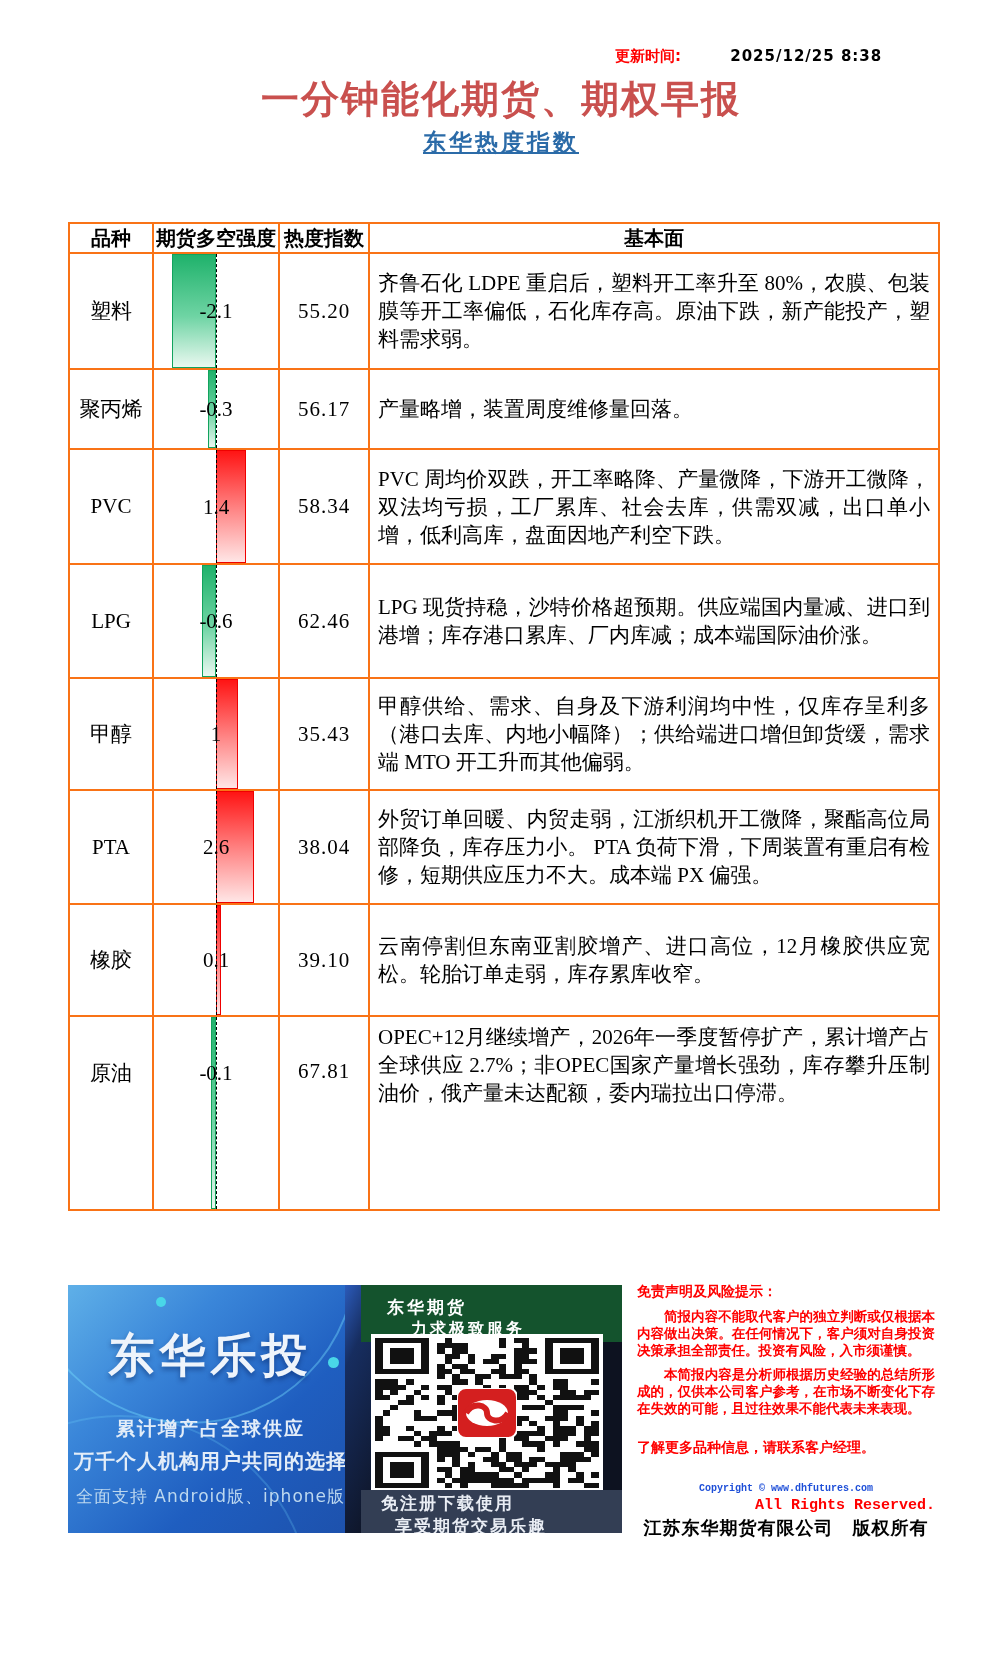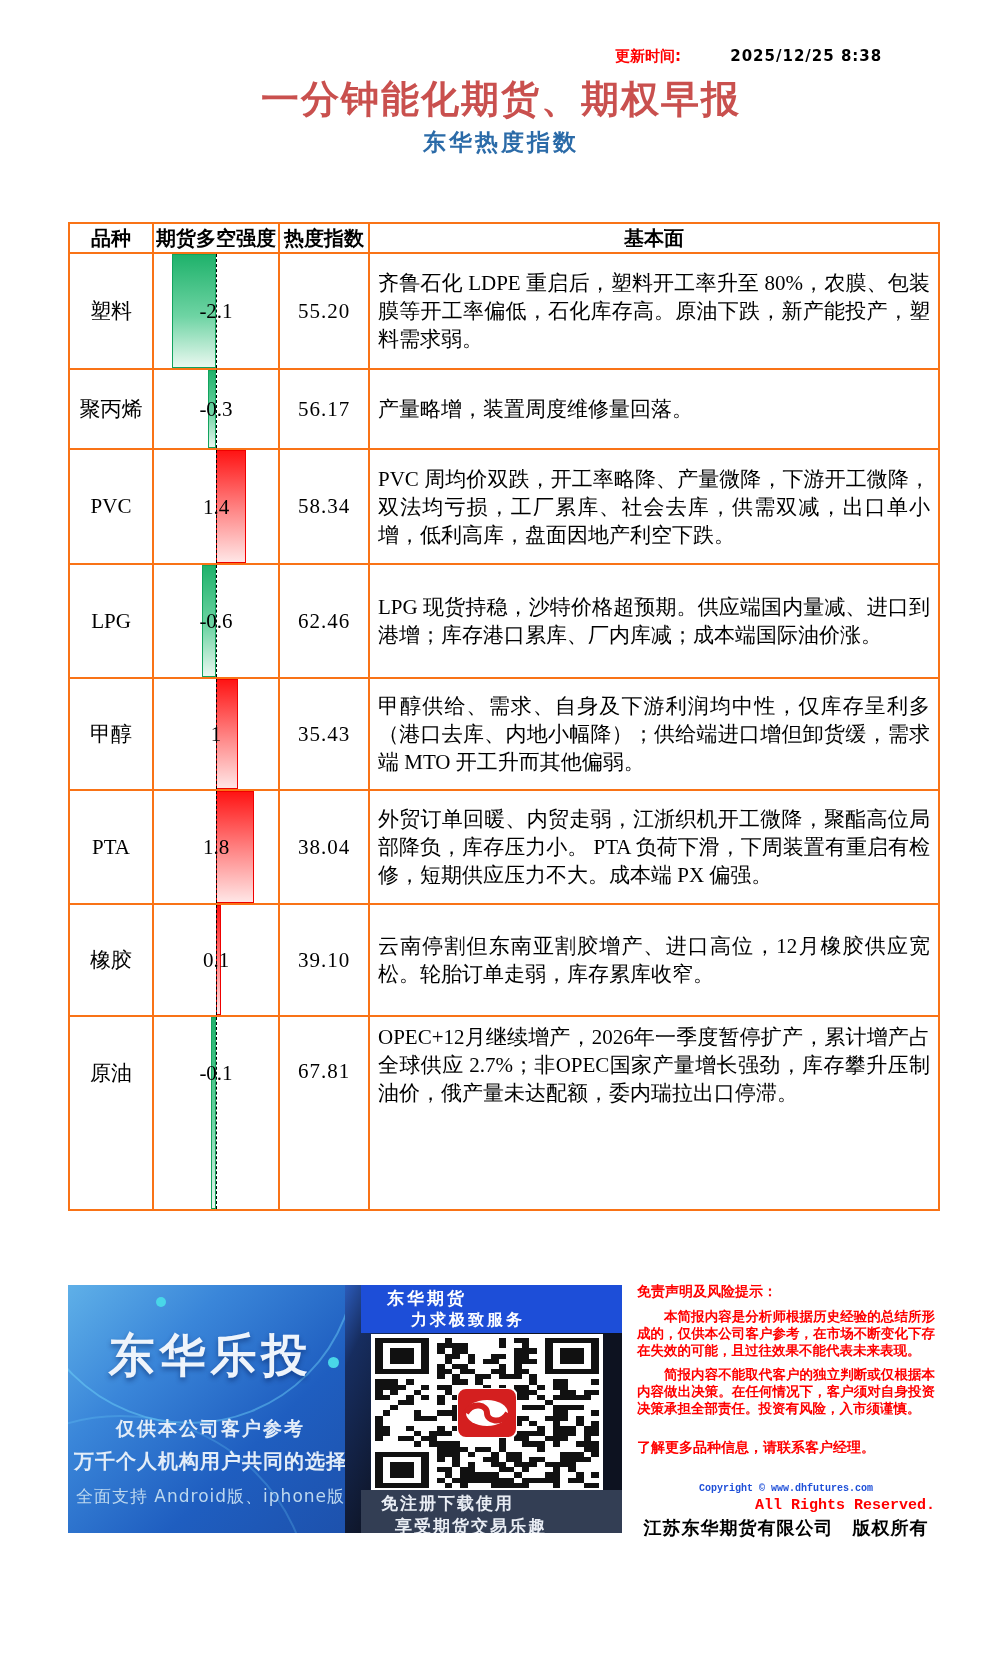--- a/index.html
+++ b/index.html
@@ -9,21 +9,21 @@
   }
 
   
   .update-row { position:absolute; top:47px; left:615px;
     font-family:"DejaVu Sans","Liberation Sans",sans-serif; font-weight:bold; font-size:15px; white-space:nowrap; }
   .update-label { color:#ff0000; }
   .update-value { color:#000; margin-left:44px; letter-spacing:1px; }
   .title { position:absolute; top:74px; left:0; width:100%; text-align:center;
     font-size:38px; font-weight:bold; letter-spacing:2px; color:#c9504e; }
   .subtitle { position:absolute; top:127px; left:0; width:100%; text-align:center;
-    font-size:23px; font-weight:bold; letter-spacing:3px; color:#2b6ba8; }
+    font-size:23px; font-weight:bold; letter-spacing:3px; color:#2b6ba8;text-decoration:underline; }
   .notice { position:absolute; top:157px; left:68px; width:884px; color:#ff0000;
     font-family:"DejaVu Sans","Liberation Sans",sans-serif; font-weight:bold;
     font-size:15px; line-height:29px; }
 
   
   table.heat { position:absolute; left:68px; top:222px; width:870px;
     border-collapse:collapse; table-layout:fixed; }
   table.heat th, table.heat td { border:2px solid #f97316; }
   table.heat th { height:28px; font-size:20px; font-weight:bold; text-align:center; padding:0; }
   td.c-variety { text-align:center; font-size:21px; vertical-align:middle; }
@@ -63,22 +63,22 @@
   .tag2 { position:absolute; top:163px; left:0; width:100%; text-align:center;
     font-size:20px; font-weight:bold; letter-spacing:1px; color:#e3edf8; }
   .tag3 { position:absolute; top:200px; left:0; width:100%; text-align:center;
     font-size:17px; color:#bdd8ef; letter-spacing:1px; }
 
   
   .qrp { position:absolute; left:345px; top:1285px; width:277px; height:248px; overflow:hidden;
     background:#0d1220; font-family:"DejaVu Sans","Liberation Sans",sans-serif; }
   .qrp::before { content:""; position:absolute; inset:0;
     background:linear-gradient(115deg,rgba(45,95,195,.95) 0%,rgba(28,60,130,.65) 10%,rgba(12,20,40,0) 38%); }
-  .qr-head { position:absolute; top:0; left:16px; right:0; height:46px; background:#1d4ed8;
-    color:#fff; padding-top:2px; }
+  .qr-head { position:absolute; top:0; left:16px; right:0; height:46px; background:#14532d;
+    color:#fff; padding-top:11px; }
   .qr-brand { font-size:17px; font-weight:bold; letter-spacing:3px; padding-left:26px; }
   .qr-slogan { font-size:16px; font-weight:bold; letter-spacing:3px; padding-left:50px; }
   .qr-box { position:absolute; left:26px; top:49px; width:232px; height:158px; background:#fff; padding:4px; box-sizing:border-box; }
   .qr-box svg { display:block; width:100%; height:100%; }
   .qr-logo { position:absolute; left:50%; top:50%; transform:translate(-50%,-50%);
     width:60px; height:50px; }
   .qr-foot { position:absolute; left:16px; right:0; bottom:0; height:41px; background:#333e54;
     color:#e9edf4; font-weight:bold; font-size:17px; padding-top:2px; }
   .qr-foot-l1 { padding-left:20px; letter-spacing:2px; }
   .qr-foot-l2 { padding-left:34px; letter-spacing:2px; }
@@ -173,21 +173,21 @@
         <div class="s-val">1</div>
       </td>
       <td class="c-heat">35.43</td>
       <td class="c-fund">甲醇供给、需求、自身及下游利润均中性，仅库存呈利多（港口去库、内地小幅降）；供给端进口增但卸货缓，需求端 MTO 开工升而其他偏弱。</td>
     </tr>
         <tr style="height: 114px;">
       <td class="c-variety">PTA</td>
       <td class="c-strength">
         <div class="bar pos" style="width: 36px;"></div>
         <div class="zero-line"></div>
-        <div class="s-val">1.8</div>
+        <div class="s-val">2.6</div>
       </td>
       <td class="c-heat">38.04</td>
       <td class="c-fund">外贸订单回暖、内贸走弱，江浙织机开工微降，聚酯高位局部降负，库存压力小。 PTA 负荷下滑，下周装置有重启有检修，短期供应压力不大。成本端 PX 偏强。</td>
     </tr>
         <tr style="height: 112px;">
       <td class="c-variety">橡胶</td>
       <td class="c-strength">
         <div class="bar pos" style="width: 3px;"></div>
         <div class="zero-line"></div>
         <div class="s-val">0.1</div>
@@ -208,21 +208,21 @@
       </tbody>
   </table>
 
   <div class="promo">
     <div class="orbit o2"></div>
     <div class="orbit o1"></div>
     <div class="orbit o3"></div>
     <div class="odot d1"></div>
     <div class="odot d2"></div>
     <div class="app-name">东华乐投</div>
-    <div class="tag1">仅供本公司客户参考</div>
+    <div class="tag1">累计增产占全球供应</div>
     <div class="tag2">万千个人机构用户共同的选择</div>
     <div class="tag3">全面支持 Android版、iphone版</div>
   </div>
 
   <div class="qrp">
     <div class="qr-head">
       <div class="qr-brand">东华期货</div>
       <div class="qr-slogan">力求极致服务</div>
     </div>
     <div class="qr-box">
@@ -560,21 +560,21 @@
       </div>
     </div>
     <div class="qr-foot">
       <div class="qr-foot-l1">免注册下载使用</div>
       <div class="qr-foot-l2">享受期货交易乐趣</div>
     </div>
   </div>
 
   <div class="legal">
     <div class="legal-heading">免责声明及风险提示：</div>
+    <p class="red">简报内容不能取代客户的独立判断或仅根据本内容做出决策。在任何情况下，客户须对自身投资决策承担全部责任。投资有风险，入市须谨慎。</p>
     <p class="red">本简报内容是分析师根据历史经验的总结所形成的，仅供本公司客户参考，在市场不断变化下存在失效的可能，且过往效果不能代表未来表现。</p>
-    <p class="red">简报内容不能取代客户的独立判断或仅根据本内容做出决策。在任何情况下，客户须对自身投资决策承担全部责任。投资有风险，入市须谨慎。</p>
     <p class="contact">了解更多品种信息，请联系客户经理。</p>
     <div class="copyright">Copyright © www.dhfutures.com</div>
     <div class="rights">All Rights Reserved.</div>
     <div class="company">江苏东华期货有限公司　版权所有</div>
   </div>
 
 </div>
 
 </body></html>

